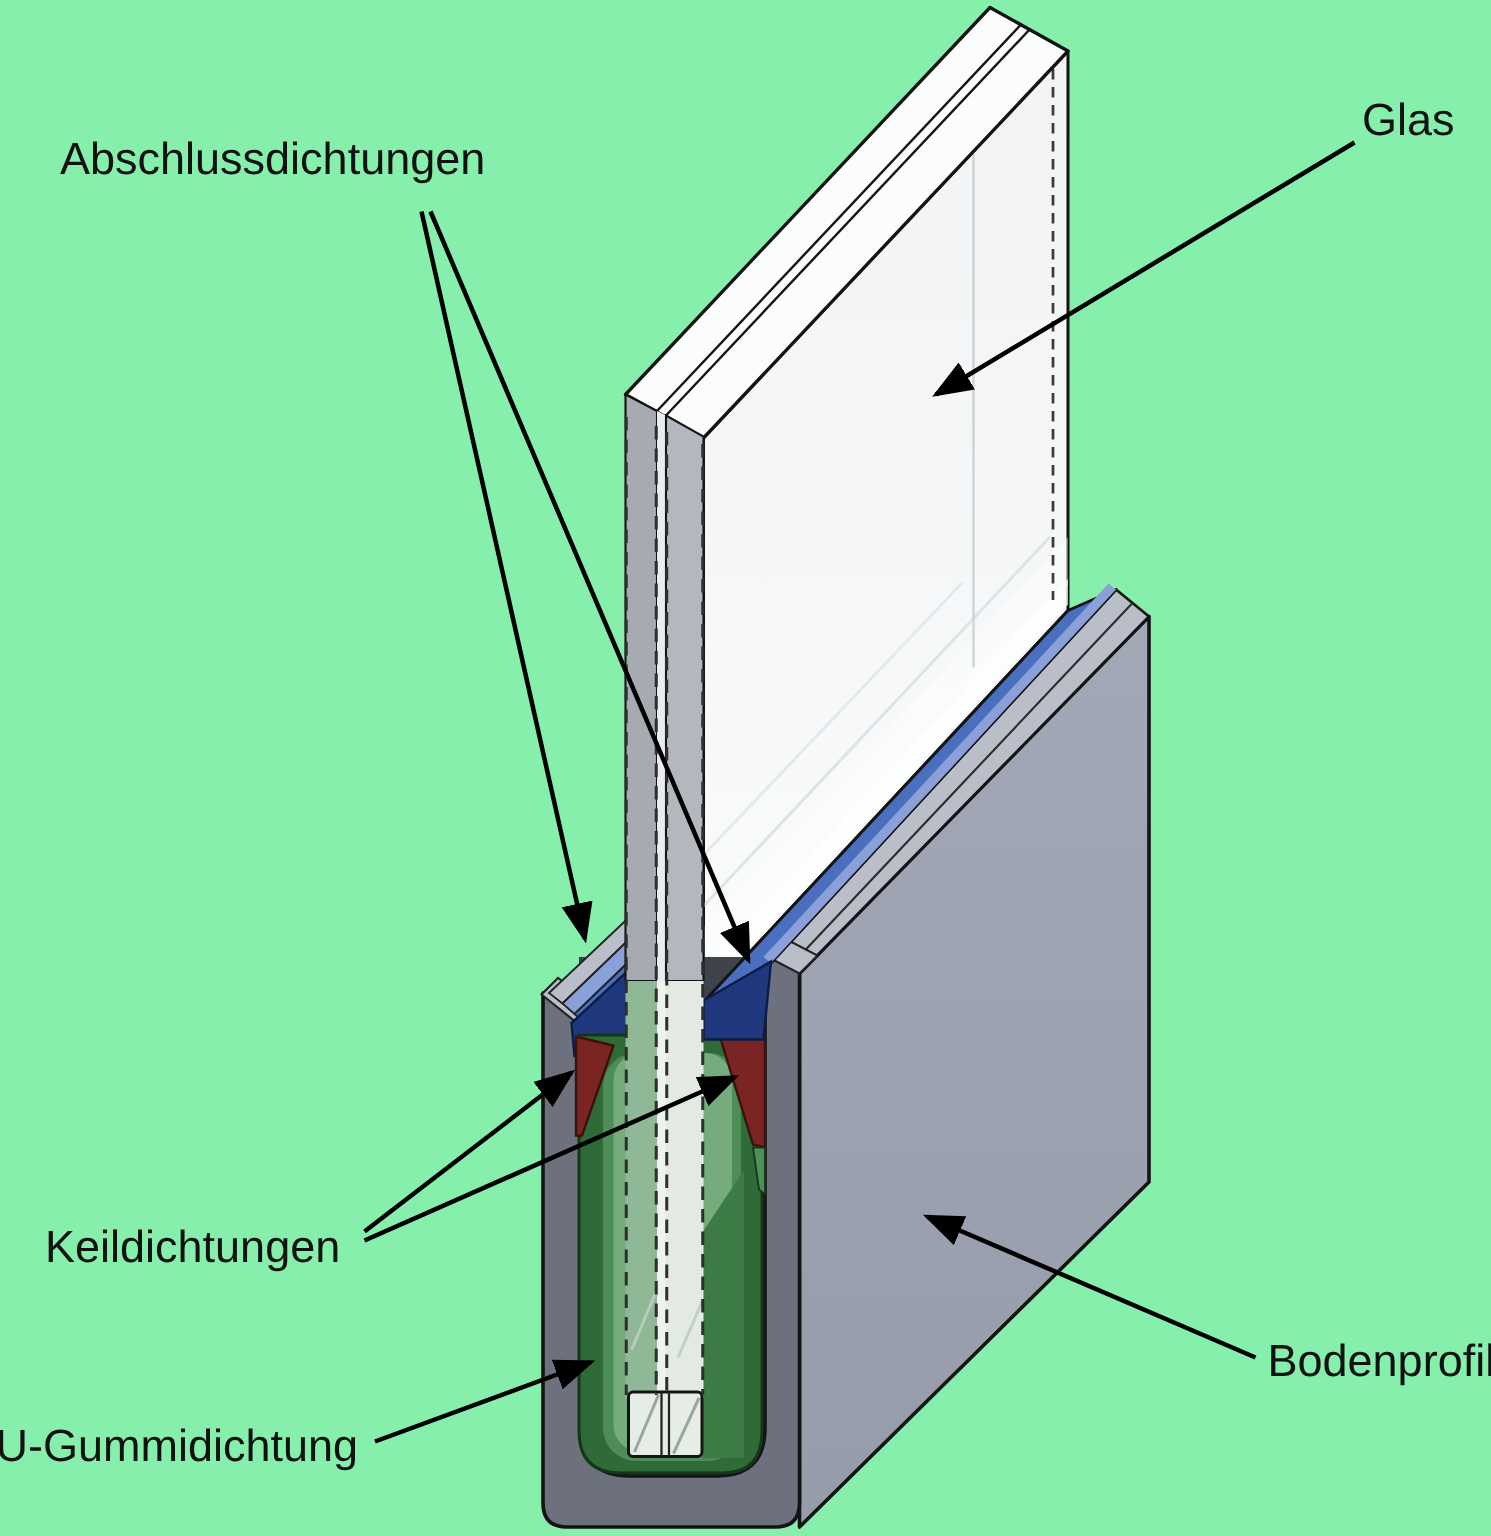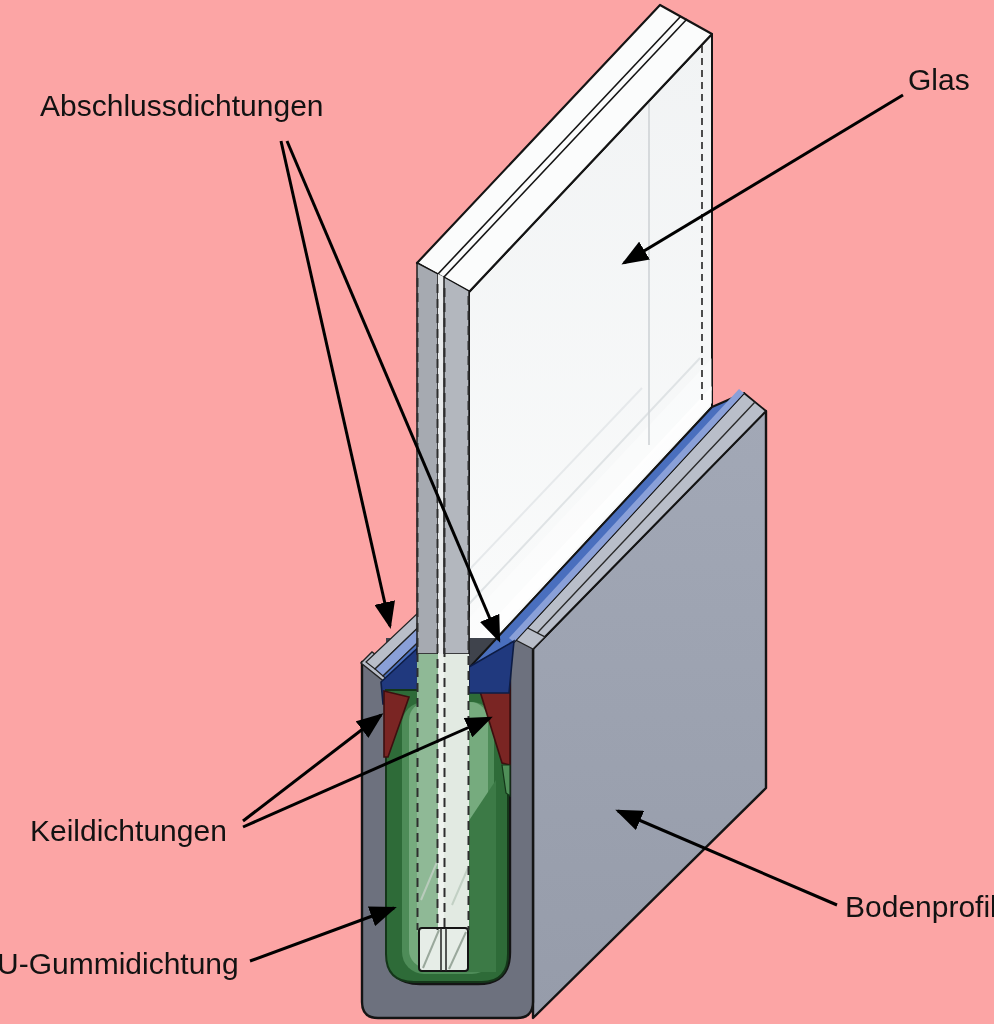--- a/index.html
+++ b/index.html
@@ -1,16 +1,16 @@
 <!DOCTYPE html>
 <html><head>
 <meta charset="utf-8">
 <style>
   html,body{margin:0;padding:0;background:#ffffff;}
-  .stage{position:relative;width:994px;height:1024px;background:#fca5a5;overflow:hidden;}
+  .stage{position:relative;width:994px;height:1024px;background:#86efac;overflow:hidden;}
   svg{display:block;}
   text.lbl{font-family:"Liberation Sans","DejaVu Sans",sans-serif;font-size:30px;fill:#121212;}
   .outl{stroke:#141414;stroke-linejoin:round;}
   .arrow{stroke:#000;stroke-width:3;fill:none;}
 </style>
 </head>
 <body>
 
 <div class="stage">
 <svg width="994" height="1024" viewBox="0 0 994 1024">

